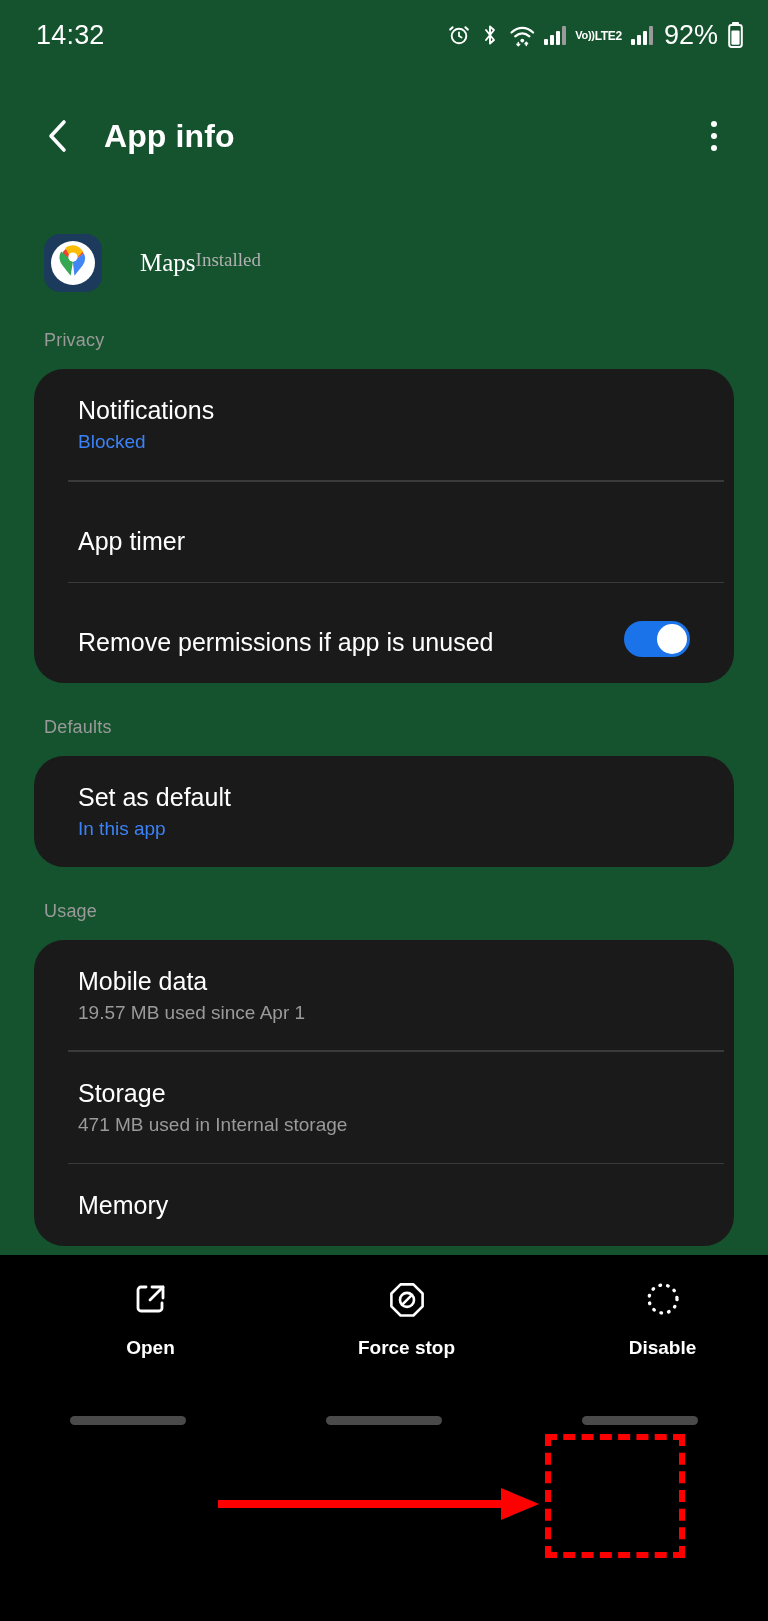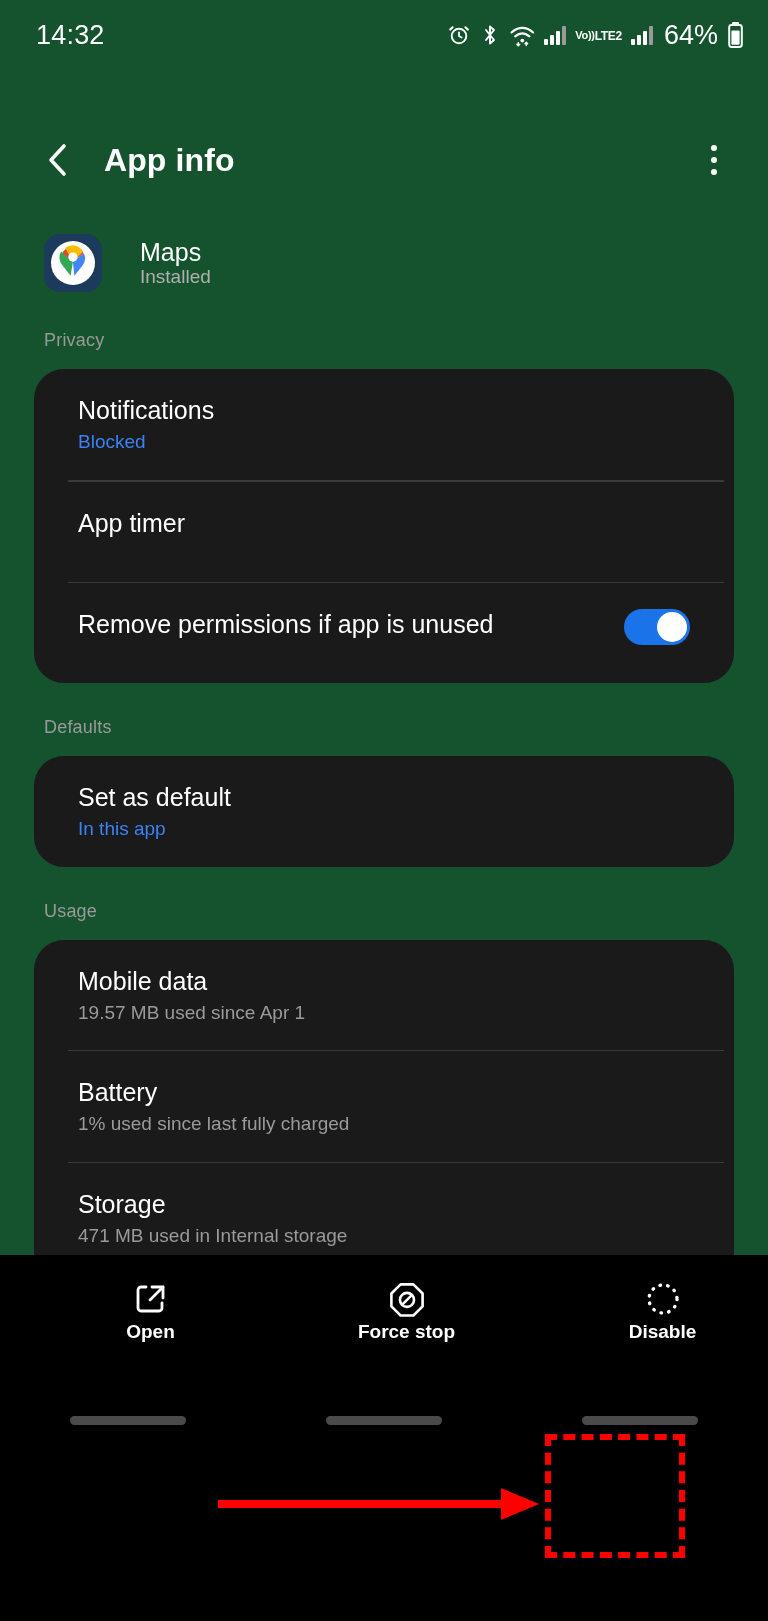--- a/index.html
+++ b/index.html
@@ -34,56 +34,56 @@
   .volte .v2 { font-size:12px; font-weight:700; letter-spacing:-.3px; margin-top:1px; }
   .bars { display:flex; align-items:flex-end; gap:2px; height:20px; }
   .bars i { display:block; width:4px; background:#fff; border-radius:1px; }
   .bars i:nth-child(1){height:6px;}
   .bars i:nth-child(2){height:10px;}
   .bars i:nth-child(3){height:14px;}
   .bars i:nth-child(4){height:19px;background:#9a9a9a;}
 
   
   .appbar {
-    position:absolute; top:120px; left:0; right:0; height:80px;
+    position:absolute; top:96px; left:0; right:0; height:80px;
     display:flex; align-items:center; padding:0 30px 0 36px;
   }
   .back-btn { width:46px; height:46px; display:flex; align-items:center; justify-content:center; }
   .appbar-title { font-size:32px; font-weight:700; color:#fff; margin-left:22px; letter-spacing:.1px; }
   .overflow-btn { margin-left:auto; width:48px; height:48px; display:flex; flex-direction:column;
                   align-items:center; justify-content:center; gap:6px; }
   .overflow-btn span { width:6px; height:6px; border-radius:50%; background:#fff; display:block; }
 
   
   .app-header {
     position:absolute; top:228px; left:0; right:0; height:70px;
     display:flex; align-items:center; padding:0 44px;
   }
   .app-icon {
     width:58px; height:58px; border-radius:16px; background:#1b3a5c;
     display:flex; align-items:center; justify-content:center; flex:0 0 auto;
     position:relative; overflow:hidden;
   }
   .app-icon .disc { width:44px; height:44px; border-radius:50%; background:#fff;
                     display:flex; align-items:center; justify-content:center; }
-  .app-meta { margin-left:38px; display:flex; flex-direction:column; justify-content:center; }
+  .app-meta { margin-left:38px; display:flex; flex-direction:row; justify-content:center;font-family:Liberation Serif, serif; }
   .app-name { font-size:25px; color:#fff; line-height:1.15; }
   .app-state { font-size:19px; color:#b0b0b0; }
 
   
   .section-label {
     font-size:18px; color:#9a9a9a; padding:0 0 0 44px; letter-spacing:.2px;
   }
   .card {
     background:#1a1a1a; border-radius:30px; margin:0 34px;
     overflow:hidden;
   }
   .row {
     position:relative; padding:26px 44px 26px 44px;
-    display:flex; align-items:flex-start; min-height:80px;
+    display:flex; align-items:flex-end; min-height:80px;
   }
   .row .txt { flex:1 1 auto; }
   .row-title { font-size:25px; color:#fff; line-height:1.2; }
   .row-sub { font-size:19px; margin-top:6px; line-height:1.2; }
   .row-sub.link { color:#3b82f6; }
   .row-sub.muted { color:#9a9a9a; }
   .divider { height:1px; background:#3a3a3a; margin:0 10px 0 34px; }
 
   
   .toggle {
@@ -94,21 +94,21 @@
     position:absolute; top:3px; right:3px; width:30px; height:30px;
     border-radius:50%; background:#fff;
   }
 
   
   .actionbar {
     position:absolute; left:0; right:0; bottom:0; height:186px;
     background:#000; display:flex; align-items:flex-start; padding-top:22px;
   }
   .action {
-    flex:1 1 0; display:flex; flex-direction:column; align-items:center; gap:0;margin-left:45px;
+    flex:1 1 0; display:flex; flex-direction:column; align-items:center; gap:16px;margin-left:45px;
   }
   .action-label { font-size:19px; font-weight:700; color:#fff; }
   .action-ico { width:44px; height:44px; display:flex; align-items:center; justify-content:center; }
 
   
   .navhints { position:absolute; left:0; right:0; bottom:16px; display:flex; }
   .navhints div { flex:1 1 0; display:flex; justify-content:center; }
   .navhints span { display:block; width:116px; height:9px; border-radius:5px; background:#4a4a4a; }
 
   
@@ -167,21 +167,21 @@
 
       <span class="sb-icon">
         <span class="bars">
             <i></i>
             <i></i>
             <i></i>
             <i></i>
           </span>
       </span>
 
-      <span class="sb-pct">64%</span>
+      <span class="sb-pct">92%</span>
 
       <span class="sb-icon">
         <svg width="17" height="28" viewBox="0 0 17 28">
           <rect x="5" y="1" width="7" height="3" rx="1" fill="#fff"></rect>
           <rect x="2.2" y="4" width="12.6" height="22" rx="2.4" fill="none" stroke="#fff" stroke-width="2"></rect>
           <rect x="4.4" y="9.5" width="8.2" height="14.3" rx="1.2" fill="#fff"></rect>
         </svg>
       </span>
     </div>
   </div>
@@ -270,26 +270,20 @@
     <div class="card">
 
       <div class="row">
         <div class="txt">
           <div class="row-title">Mobile data</div>
           <div class="row-sub muted">19.57 MB used since Apr 1</div>
         </div>
       </div>
       <div class="divider"></div>
 
-      <div class="row">
-        <div class="txt">
-          <div class="row-title">Battery</div>
-          <div class="row-sub muted">1% used since last fully charged</div>
-        </div>
-      </div>
       <div class="divider"></div>
 
       <div class="row">
         <div class="txt">
           <div class="row-title">Storage</div>
           <div class="row-sub muted">471 MB used in Internal storage</div>
         </div>
       </div>
       <div class="divider"></div>
 

